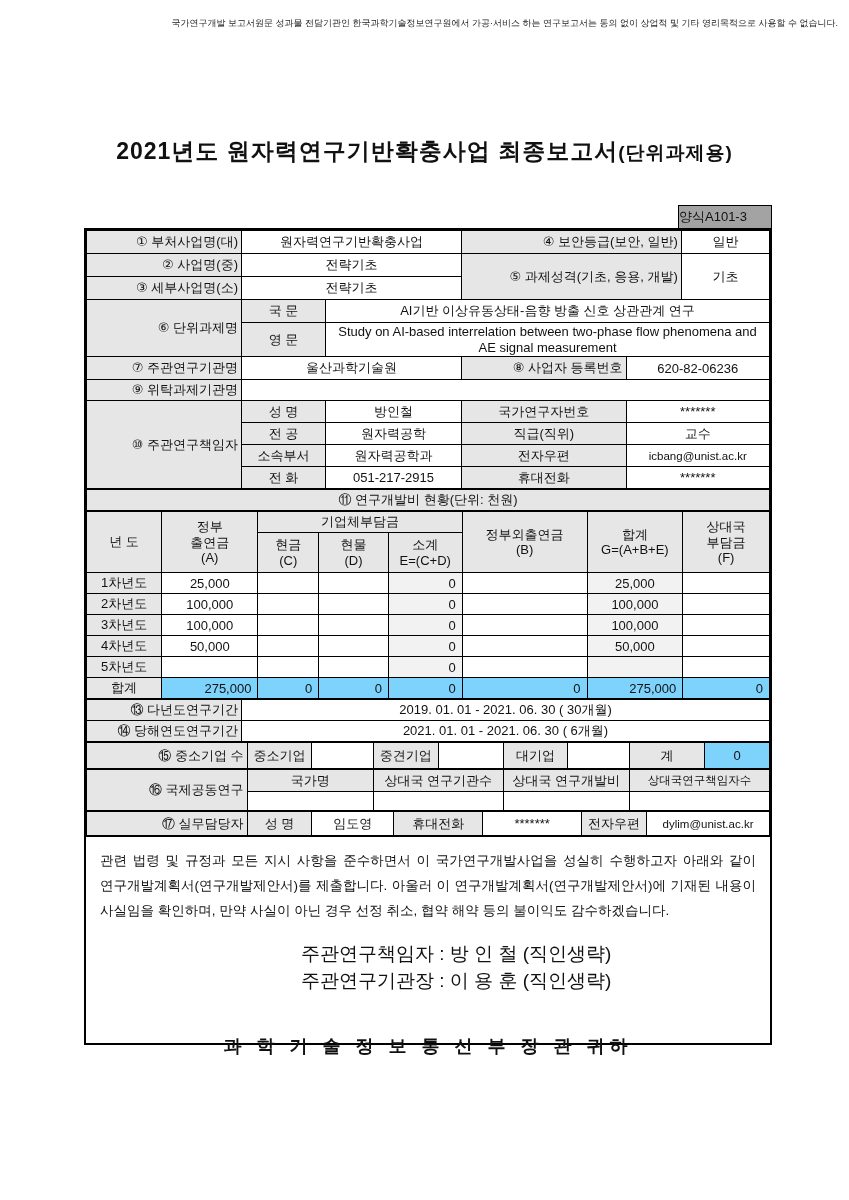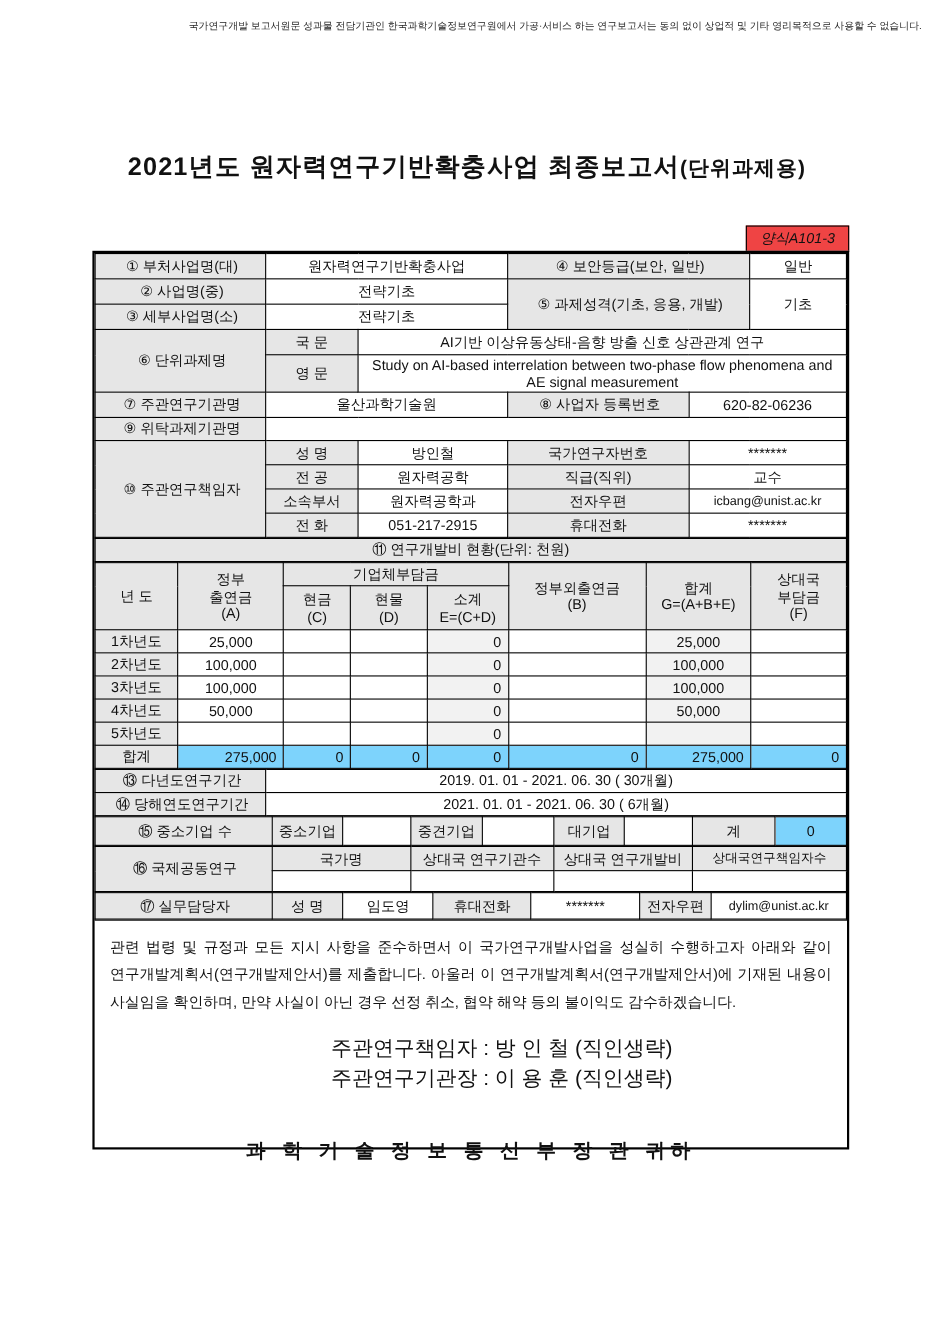--- a/index.html
+++ b/index.html
@@ -13,36 +13,35 @@
     position:absolute; top:17px; right:11px;
     font-size:9px; color:#222; letter-spacing:0px;
   }
   .doc-title {
     position:absolute; top:136px; left:0; width:100%;
     text-align:center; font-size:23px; font-weight:bold; letter-spacing:1px;
   }
   .doc-title .suffix { font-size:19px; font-weight:bold; }
   .form-code {
     position:absolute; top:205px; left:678px; width:94px; height:24px;
-    border:1px solid #000; font-size:13px; text-align:center; line-height:22px;
-    background:#ef4444;
-    font-style:italic;
+    border:1px solid #000; font-size:13px; line-height:22px;
+    background:#a3a3a3;
   }
   .main {
     position:absolute; top:228px; left:84px; width:688px;
     border:2px solid #000; background:#fff;
   }
   table { border-collapse:collapse; width:100%; table-layout:fixed; }
   td {
     border:1px solid #000; font-size:13px; text-align:center;
     vertical-align:middle; padding:1px 3px; overflow:hidden;
     word-break:keep-all;
   }
   .lbl  { background:#e6e6e6; }
-  .lbll { background:#e6e6e6; text-align:center; padding-left:6px;margin-top:32px; }
+  .lbll { background:#e6e6e6; text-align:right; padding-left:6px;margin-top:32px; }
   .dark { background:#7dd3fc; }
   .tint { background:#f2f2f2; }
   .right { text-align:right; padding-right:6px; }
   .pre { white-space:pre-line; line-height:1.18; }
   .small { font-size:11.5px; }
   .t-info td { height:23px; }
   .t-info tr.r-eng td { height:32px; line-height:1.2; }
   .t-info tr.r-consign td { height:18px; }
   .t-info tr.r-pi td { height:22px; }
   .t-sec td { height:20px; }

